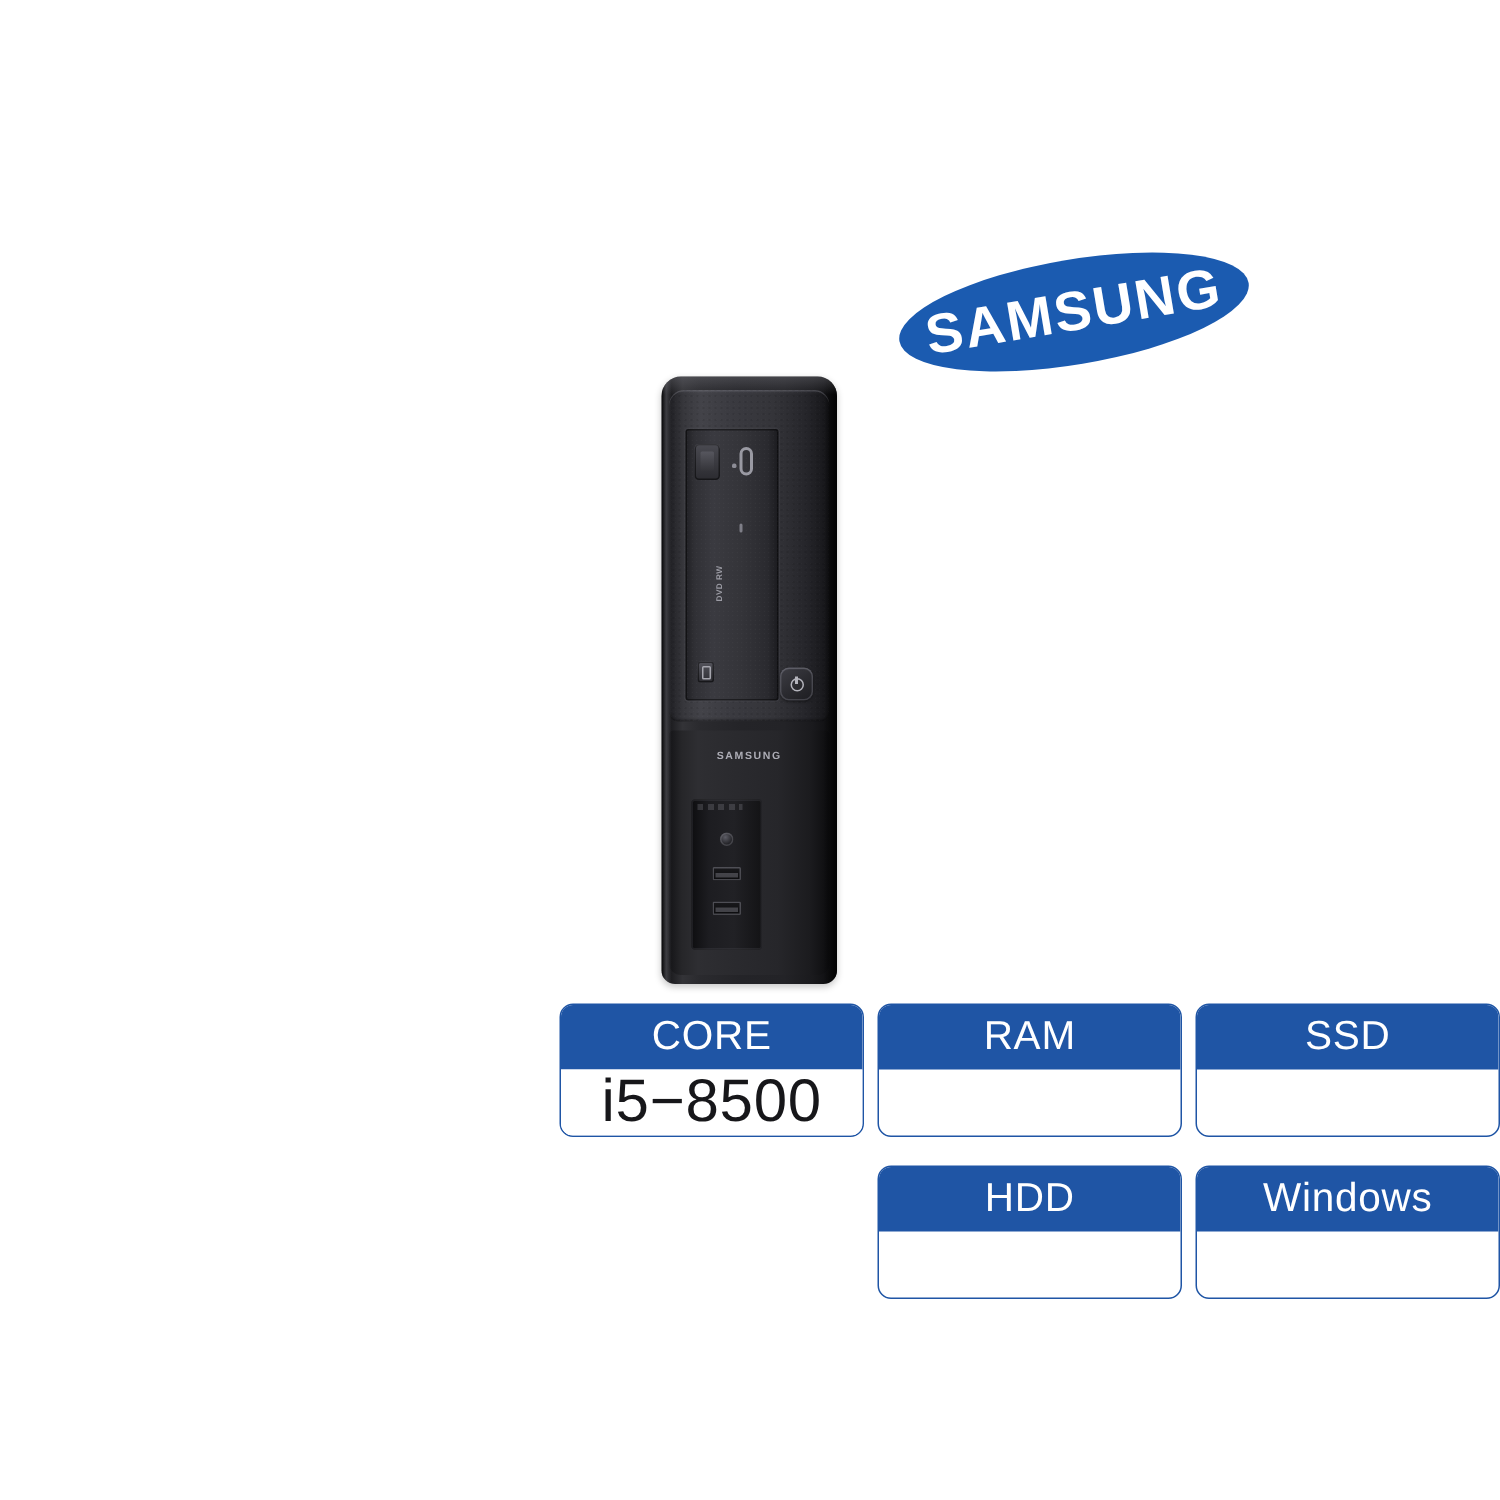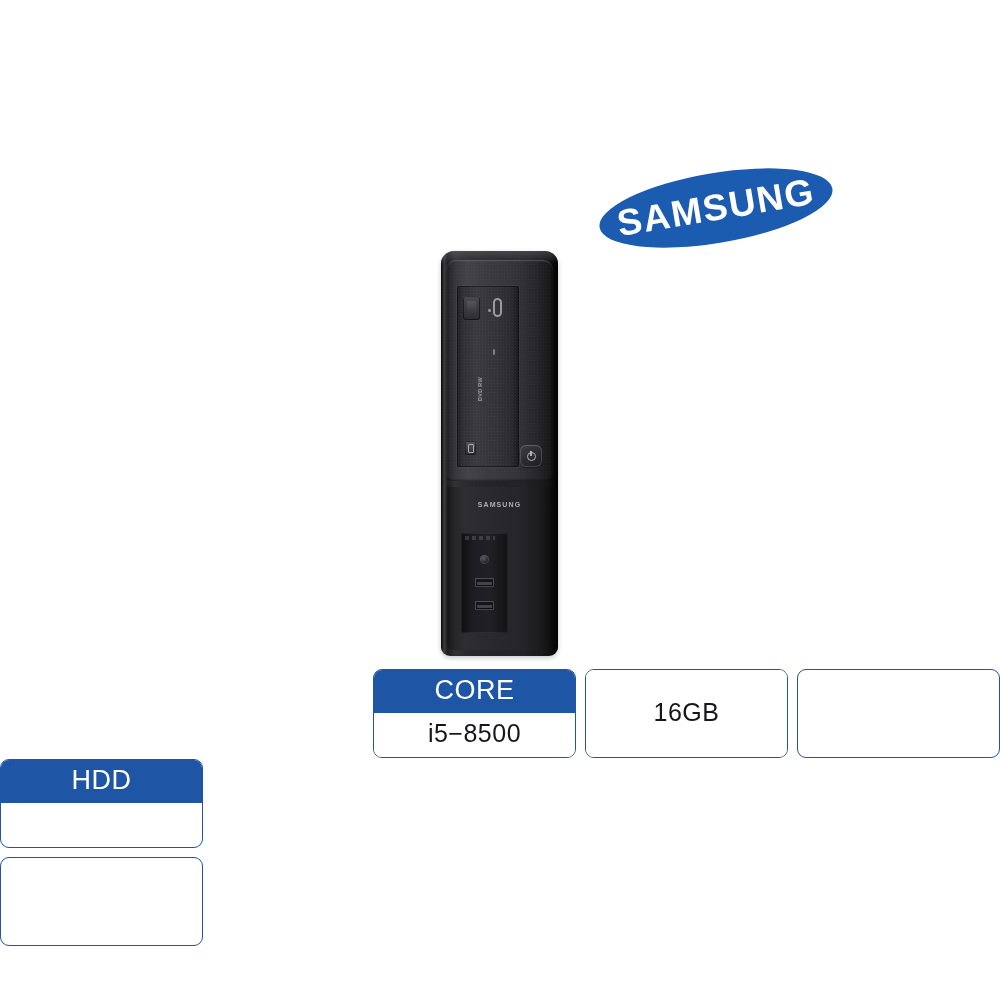--- a/index.html
+++ b/index.html
@@ -403,22 +403,21 @@
     top: 669px;
     width: 1000px;
   }
   .badge-row {
     display: flex;
     justify-content: flex-end;
     gap: 9px;
     border-radius: 23px;
   }
   .badge-row + .badge-row {
-    margin-top: 1px;
-    flex-direction: column;
+    margin-top: 19px;
   }
   .spec-badge {
     width: 203px;
     height: 89px;
     border-radius: 9px;
     border: 1.6px solid #1f55a5;
     box-sizing: border-box;
     overflow: hidden;
     background: #ffffff;
     display: flex;
@@ -440,21 +439,21 @@
     box-sizing: border-box;
   }
   .spec-badge .badge-value {
     flex: 1;
     background: #ffffff;
     color: #17171a;
     display: flex;
     align-items: center;
     justify-content: center;
     font-family: "Liberation Sans", sans-serif;
-    font-size: 25px;
+    font-size: 40px;
     font-weight: normal;
     letter-spacing: 0.5px;
     line-height: 1;
     padding-bottom: 3px;
     box-sizing: border-box;
   }
 </style>
 </head>
 <body>
 
@@ -508,29 +507,31 @@
   </div>
 
   <div id="spec-badges">
 
     <div class="badge-row">
       <div class="spec-badge">
         <div class="badge-label">CORE</div>
         <div class="badge-value">i5−8500</div>
       </div>
       <div class="spec-badge">
-        <div class="badge-value">16GB</div>
+        <div class="badge-label">RAM</div>
       </div>
       <div class="spec-badge">
+        <div class="badge-label">SSD</div>
       </div>
     </div>
 
     <div class="badge-row">
       <div class="spec-badge">
         <div class="badge-label">HDD</div>
       </div>
       <div class="spec-badge">
+        <div class="badge-label">Windows</div>
       </div>
     </div>
 
   </div>
 
 </div>
 
 </body></html>

